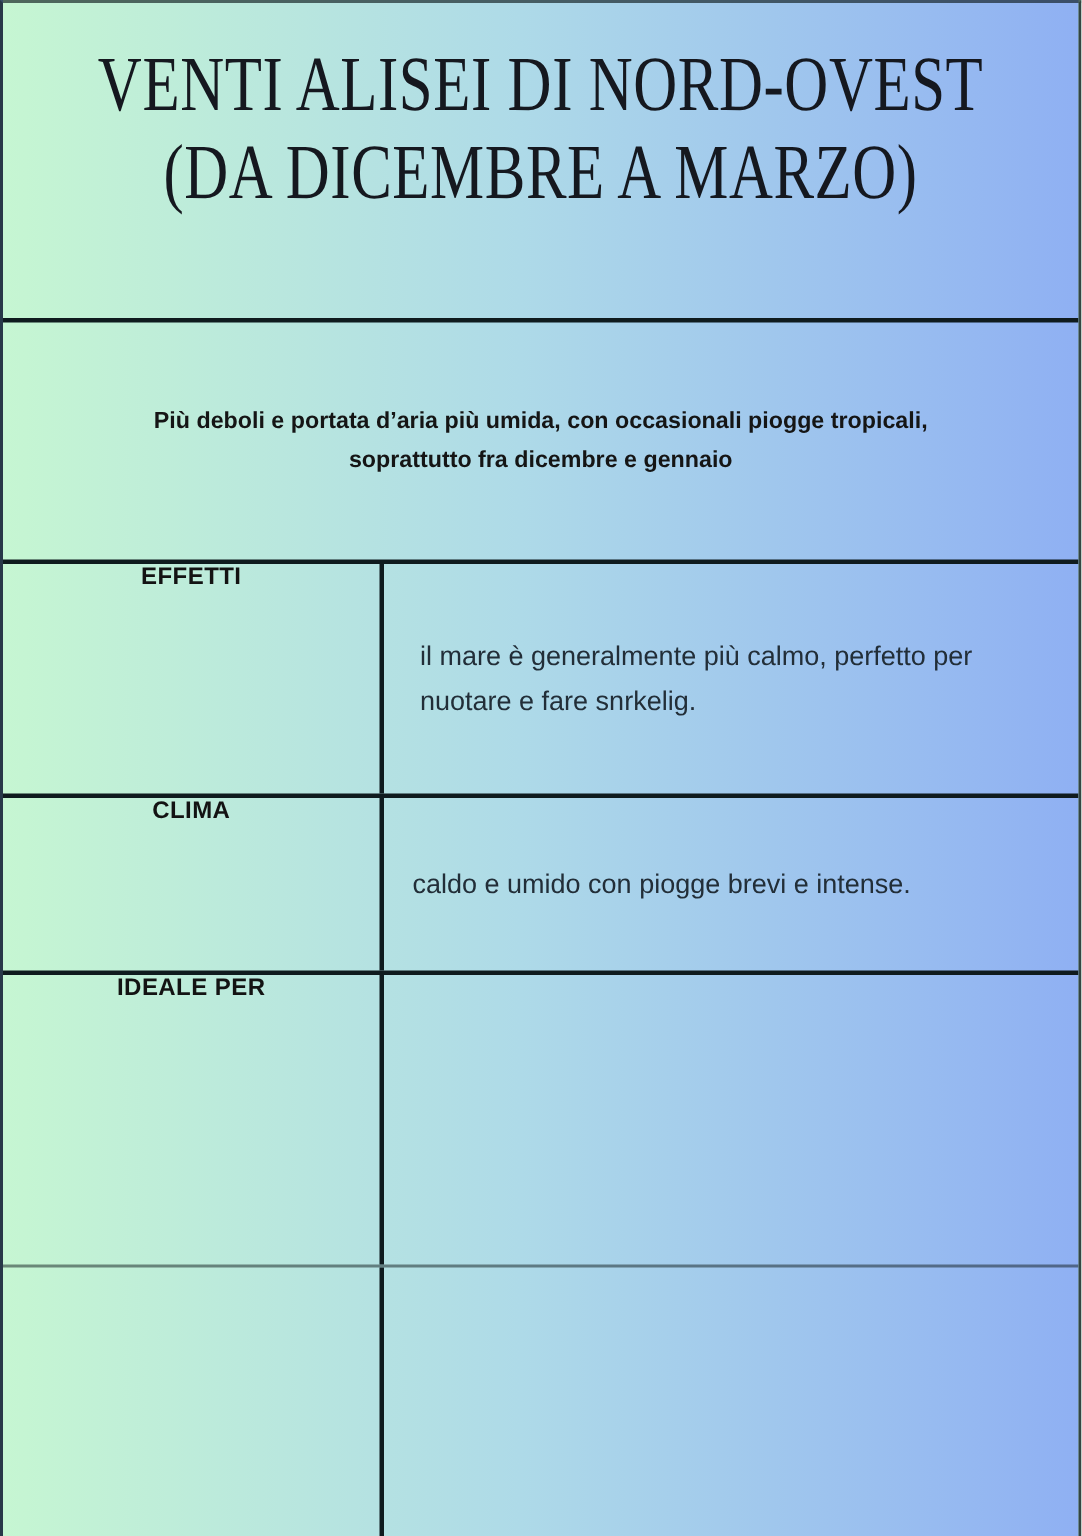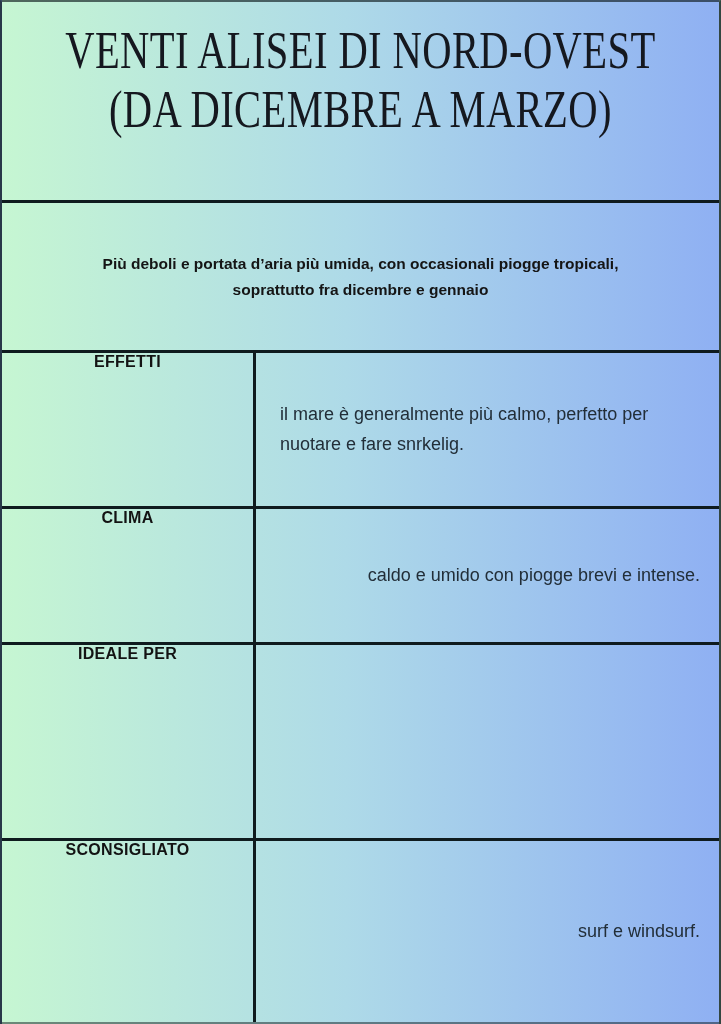--- a/index.html
+++ b/index.html
@@ -31,37 +31,37 @@
   .title-line{display:block;white-space:nowrap;transform:scaleX(.78);}
   
   .subtitle-row{height:161px;border-top:3px solid var(--line);display:flex;align-items:center;justify-content:center;margin-top:40px;}
   .subtitle{
     margin:0;font-family:"Liberation Sans","DejaVu Sans",sans-serif;
     font-weight:700;font-size:15.5px;line-height:1.65;color:#151515;text-align:center;
   }
   .subtitle-line{display:block;white-space:nowrap;}
   
   .data-row{display:flex;border-top:3px solid var(--line);}
-  .row-0{height:156px}.row-1{height:136px}.row-2{height:196px}.row-3{height:184px}
+  .row-0{height:156px}.row-1{height:118px}.row-2{height:196px}.row-3{height:184px}
   .label-cell{
     width:254px;flex:none;border-right:3px solid var(--line);
     display:flex;align-items:flex-start;justify-content:center;
   }
   .row-label{
     font-family:"Liberation Sans","DejaVu Sans",sans-serif;
     font-weight:700;font-size:16px;letter-spacing:.3px;color:var(--label);
   }
   .value-cell{flex:1;display:flex;align-items:center;}
   .row-value{
     margin:12px;width:100%;
     font-family:"Liberation Sans","DejaVu Sans",sans-serif;
     font-weight:400;font-size:18px;line-height:1.62;color:var(--body);
   }
   .row-value.align-left{text-align:left;padding:0 30px 0 12px;}
-  .row-value.align-center{text-align:right;padding:0 7px;}
+  .row-value.align-center{text-align:left;padding:0 7px;}
   
   .bottom-strip{flex:1;display:flex;border-top:2px solid rgba(15,27,30,.5);}
   .strip-left{width:254px;flex:none;border-right:3px solid var(--line);}
   .strip-right{flex:1;}
 </style>
 </head>
 <body>
 
 <div class="page">
 
@@ -97,28 +97,20 @@
       <p class="row-value align-center">caldo e umido con piogge brevi e intense.</p>
     </div>
   </div>
 
   <div class="data-row row-2">
     <div class="label-cell">
       <span class="row-label">IDEALE PER</span>
     </div>
   </div>
 
-  <div class="data-row row-3">
-    <div class="label-cell">
-      <span class="row-label">SCONSIGLIATO</span>
-    </div>
-    <div class="value-cell">
-      <p class="row-value align-center">surf e windsurf.</p>
-    </div>
-  </div>
 </div>
 
   <div class="bottom-strip">
     <div class="strip-left"></div>
     <div class="strip-right"></div>
   </div>
 
 </div>
 
 </body></html>

